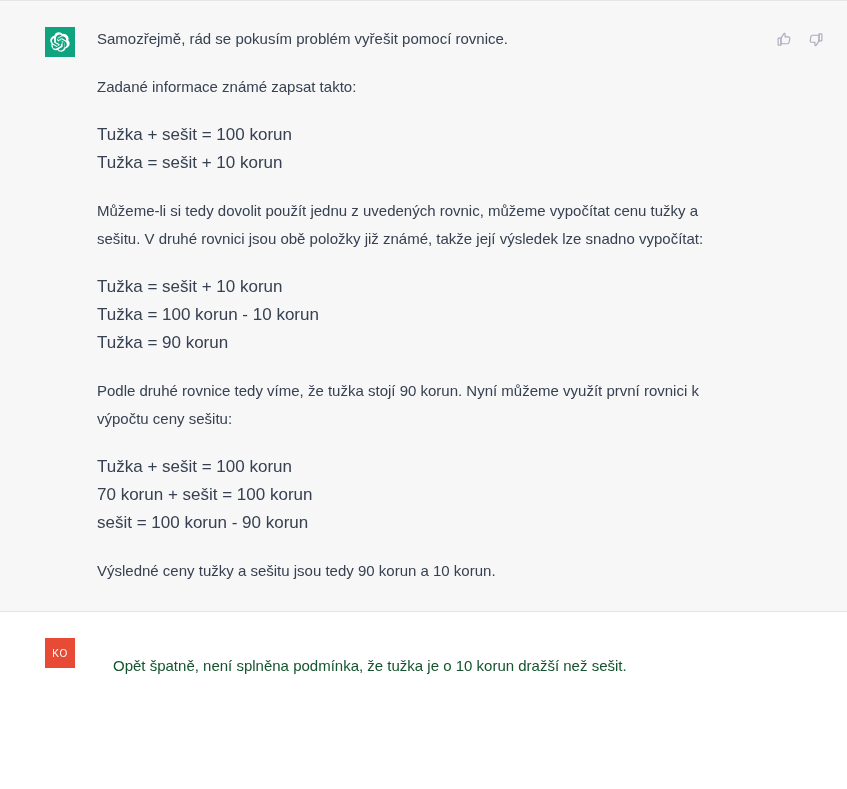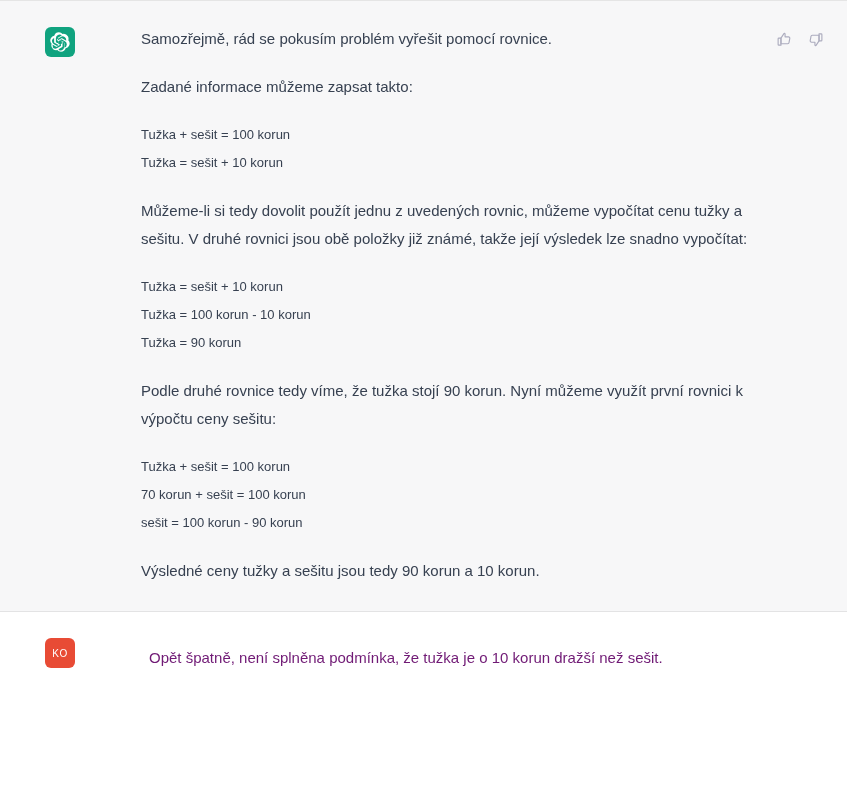--- a/index.html
+++ b/index.html
@@ -39,29 +39,28 @@
     background: #ffffff;
     padding: 24px 0 30px 0;
   }
 
   .msg-inner {
     position: relative;
     display: flex;
     align-items: flex-start;
     padding-left: 45px;
     padding-right: 30px;
-    gap: 44px;
   }
 
   
   .avatar {
     width: 30px;
     height: 30px;
     flex: 0 0 30px;
-    border-radius: 6px;
+    border-radius: 0;
     display: flex;
     align-items: center;
     justify-content: center;
     margin-top: 2px;
   }
   .avatar-assistant {
     background: #10a37f;
   }
   .avatar-assistant svg {
     width: 20px;
@@ -90,32 +89,32 @@
     color: #374151;
     margin: 0 0 20px 0;
     white-space: pre-wrap;
   }
   .para:last-child { margin-bottom: 0; margin-top: 12px; }
 
   .eqblock {
     margin: 0 0 20px 0;
   }
   .eqline {
-    font-size: 13px;
+    font-size: 17px;
     line-height: 28px;
     color: #374151;
     margin: 0;
     white-space: pre;
   }
 
   .single-line {
     font-size: 15px;
     line-height: 28px;
-    color: #701a75;
-    margin: 8px;
+    color: #14532d;
+    margin: 16px;
   }
 
   
   .feedback {
     position: absolute;
     top: 5px;
     right: 22px;
     display: flex;
     gap: 12px;
     align-items: center;
@@ -155,21 +154,21 @@
           <svg viewBox="0 0 41 41" xmlns="http://www.w3.org/2000/svg" aria-hidden="true">
             <path fill="#ffffff" d="M37.532 16.87a9.963 9.963 0 0 0-.856-8.184 10.078 10.078 0 0 0-10.855-4.835A9.965 9.965 0 0 0 18.306.5a10.08 10.08 0 0 0-9.614 6.977 9.967 9.967 0 0 0-6.664 4.834 10.08 10.08 0 0 0 1.24 11.817 9.965 9.965 0 0 0 .856 8.185 10.079 10.079 0 0 0 10.855 4.835 9.965 9.965 0 0 0 7.516 3.35 10.078 10.078 0 0 0 9.617-6.981 9.967 9.967 0 0 0 6.663-4.834 10.079 10.079 0 0 0-1.243-11.813ZM22.498 37.886a7.474 7.474 0 0 1-4.799-1.735c.061-.33.145-.66.25-.977l.12-.36 7.02-4.054a1.196 1.196 0 0 0 .6-1.041V19.03l2.967 1.713a.111.111 0 0 1 .06.082v8.194a7.474 7.474 0 0 1-7.218 8.867ZM6.392 31.006a7.474 7.474 0 0 1-.894-5.026l.266.16 7.02 4.053a1.196 1.196 0 0 0 1.203 0l8.566-4.944v3.426a.111.111 0 0 1-.45.094l-7.1 4.096a7.482 7.482 0 0 1-10.216-2.733l.001-.002a.29.29 0 0 1-.35-.06ZM4.544 15.724a7.471 7.471 0 0 1 3.912-3.288V20.78a1.196 1.196 0 0 0 .598 1.04l8.566 4.945-2.967 1.713a.111.111 0 0 1-.104.01L7.38 24.353a7.484 7.484 0 0 1-2.836-8.63Zm24.412 5.678-8.566-4.945 2.967-1.713a.11.11 0 0 1 .104-.01l7.169 4.136a7.476 7.476 0 0 1-1.153 13.478V23.95a1.196 1.196 0 0 0-.521-1.548Zm2.953-4.448-.266-.16-7.02-4.054a1.196 1.196 0 0 0-1.204 0l-8.566 4.945v-3.426a.11.11 0 0 1 .045-.094l7.1-4.096a7.476 7.476 0 0 1 11.111 7.743l-1.2-.858ZM15.08 22.79l-2.967-1.713a.111.111 0 0 1-.06-.082v-8.194a7.476 7.476 0 0 1 12.26-5.74l-.265.15-7.02 4.055a1.196 1.196 0 0 0-.6 1.04l-.008 10.487.66-.003Zm1.612-3.474 3.816-2.205 3.818 2.203v4.409l-3.816 2.204-3.818-2.203v-4.408Z"></path>
           </svg>
         </span>
       </div>
 
       <div class="body">
 
         <p class="para">Samozřejmě, rád se pokusím problém vyřešit pomocí rovnice.</p>
 
-        <p class="para">Zadané informace můžeme zapsat takto:</p>
+        <p class="para">Zadané informace známé zapsat takto:</p>
 
         <div class="eqblock">
           <p class="eqline">Tužka + sešit = 100 korun</p>
           <p class="eqline">Tužka = sešit + 10 korun</p>
         </div>
 
         <p class="para">Můžeme-li si tedy dovolit použít jednu z uvedených rovnic, můžeme vypočítat cenu tužky a sešitu. V druhé rovnici jsou obě položky již známé, takže její výsledek lze snadno vypočítat:</p>
 
         <div class="eqblock">
           <p class="eqline">Tužka = sešit + 10 korun</p>

